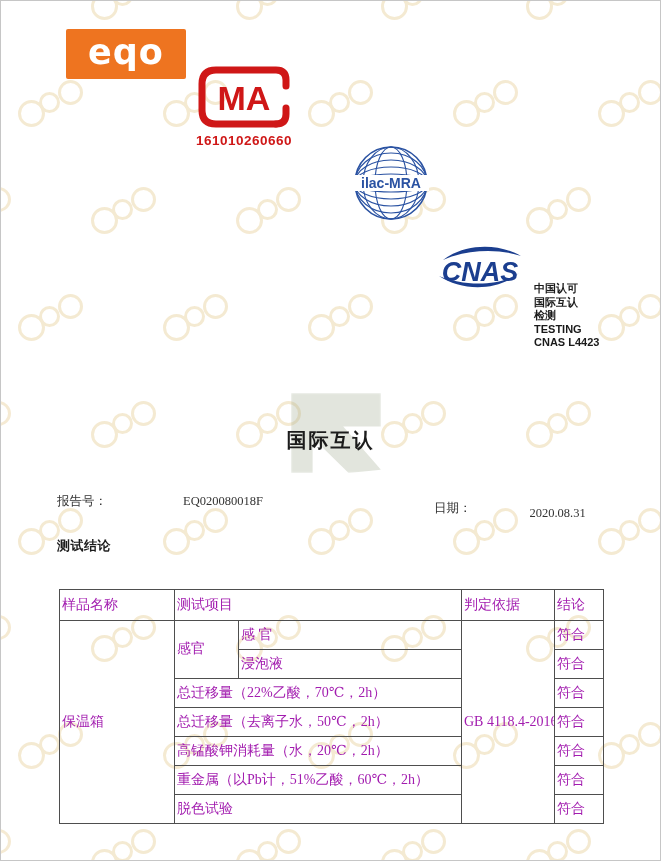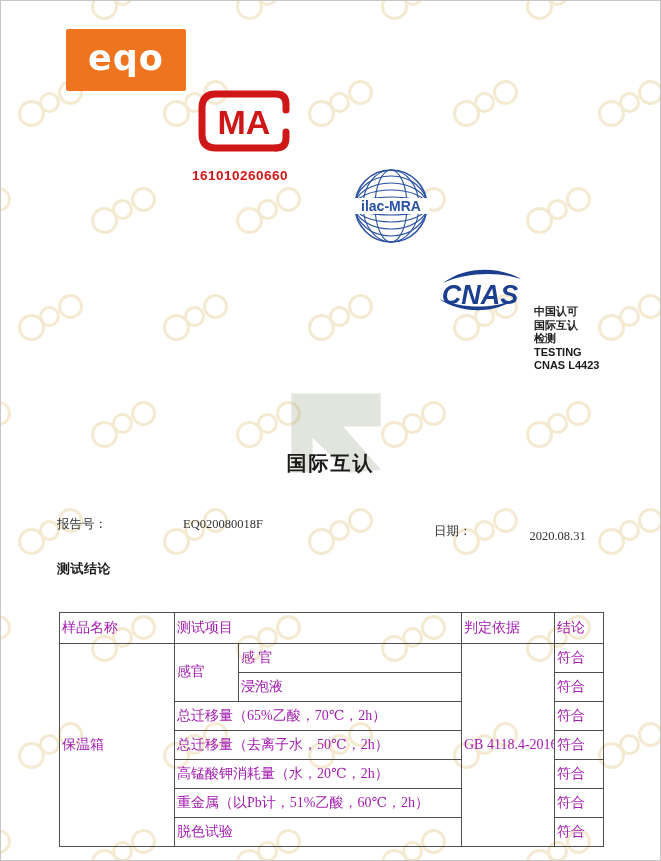--- a/index.html
+++ b/index.html
@@ -24,27 +24,27 @@
   .wm-cluster i.r3{width:25px;height:25px;left:40px;top:0}
   #stamp{
     position:absolute;left:290px;top:392px;width:90px;height:80px;z-index:0;
     background:rgba(160,170,143,.30);filter:blur(1px);pointer-events:none;
     clip-path:polygon(0 0,100% 0,100% 42%,58% 42%,100% 96%,64% 100%,24% 56%,24% 100%,0 100%);
   }
 
   .z{position:relative;z-index:1}
 
   
-  #eqo-logo{left:65px;top:28px;width:120px;height:62px;background:var(--c-orange);
+  #eqo-logo{left:65px;top:28px;width:120px;height:50px;background:var(--c-orange);
     display:flex;align-items:center;justify-content:center;border-radius:2px}
   #eqo-logo span{font-family:"DejaVu Sans",sans-serif;font-weight:bold;color:#fff;
     font-size:35px;letter-spacing:1px;line-height:1;transform:translateY(-2px)}
-  #cma-logo{left:191px;top:27px;width:100px;text-align:left}
+  #cma-logo{left:191px;top:15px;width:100px;text-align:right}
   #cma-number{font-family:"Liberation Sans","DejaVu Sans",sans-serif;font-weight:bold;
-    color:var(--c-red);font-size:13.5px;letter-spacing:.5px;margin-top:12px}
+    color:var(--c-red);font-size:13.5px;letter-spacing:.5px;margin-top:1px}
   #ilac-logo{left:351px;top:11px}
   #cnas-logo{left:434px;top:26px}
   #accr-text{left:533px;top:11px;font-family:"Liberation Sans","DejaVu Sans",sans-serif;
     font-weight:bold;font-size:11px;line-height:13.5px;color:#1a1a1a;white-space:nowrap}
 
   #report-title{left:0;top:88px;width:100%;text-align:center;
     font-family:"Liberation Sans","DejaVu Sans",sans-serif;font-weight:bold;
     font-size:20px;letter-spacing:2px;color:#1c1c1c}
 
   .info{font-size:12.5px;white-space:nowrap}
@@ -358,21 +358,21 @@
     <td rowspan="2">感官</td>
     <td>感 官</td>
     <td rowspan="7">GB 4118.4-2016</td>
     <td>符合</td>
   </tr>
   <tr>
     <td>浸泡液</td>
     <td>符合</td>
   </tr>
   <tr>
-    <td colspan="2">总迁移量（65%乙酸，70℃，2h）</td>
+    <td colspan="2">总迁移量（22%乙酸，70℃，2h）</td>
     <td>符合</td>
   </tr>
   <tr>
     <td colspan="2">总迁移量（去离子水，50℃，2h）</td>
     <td>符合</td>
   </tr>
   <tr>
     <td colspan="2">高锰酸钾消耗量（水，20℃，2h）</td>
     <td>符合</td>
   </tr>

